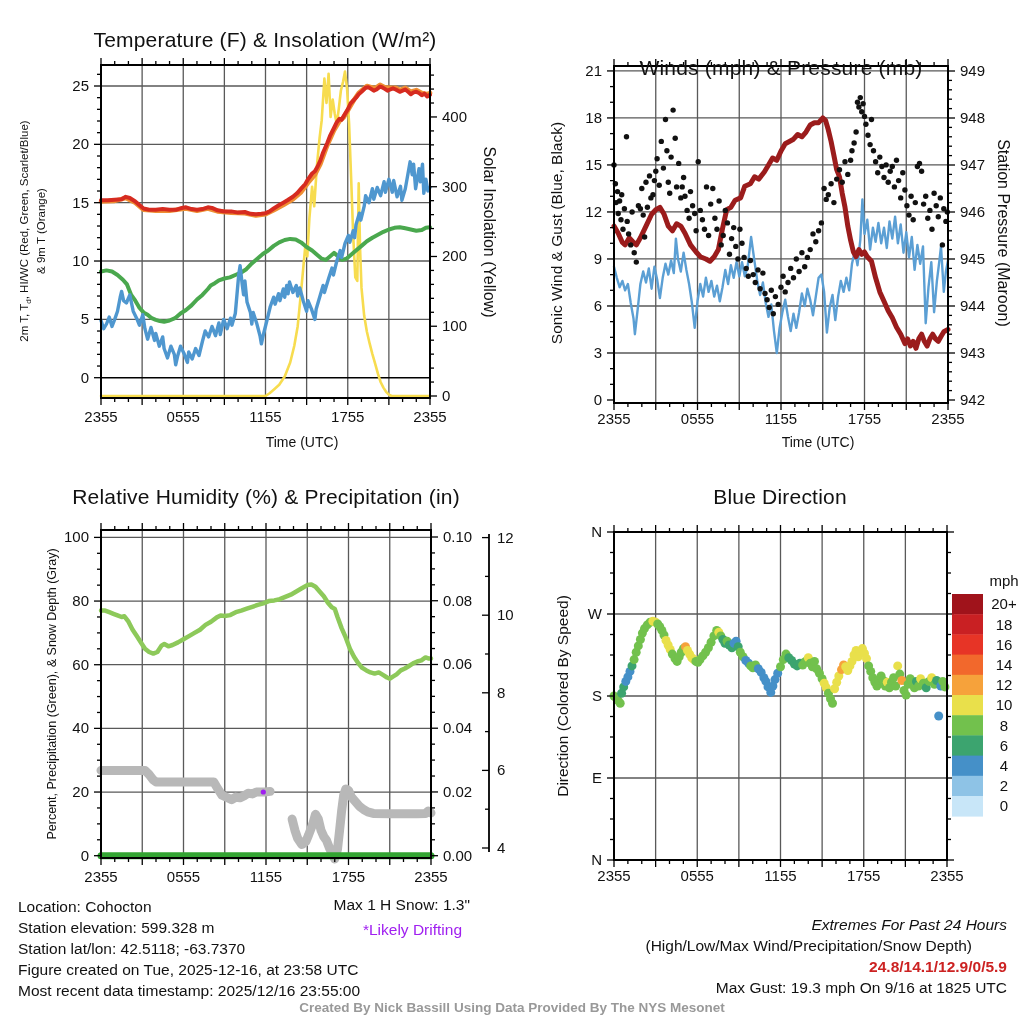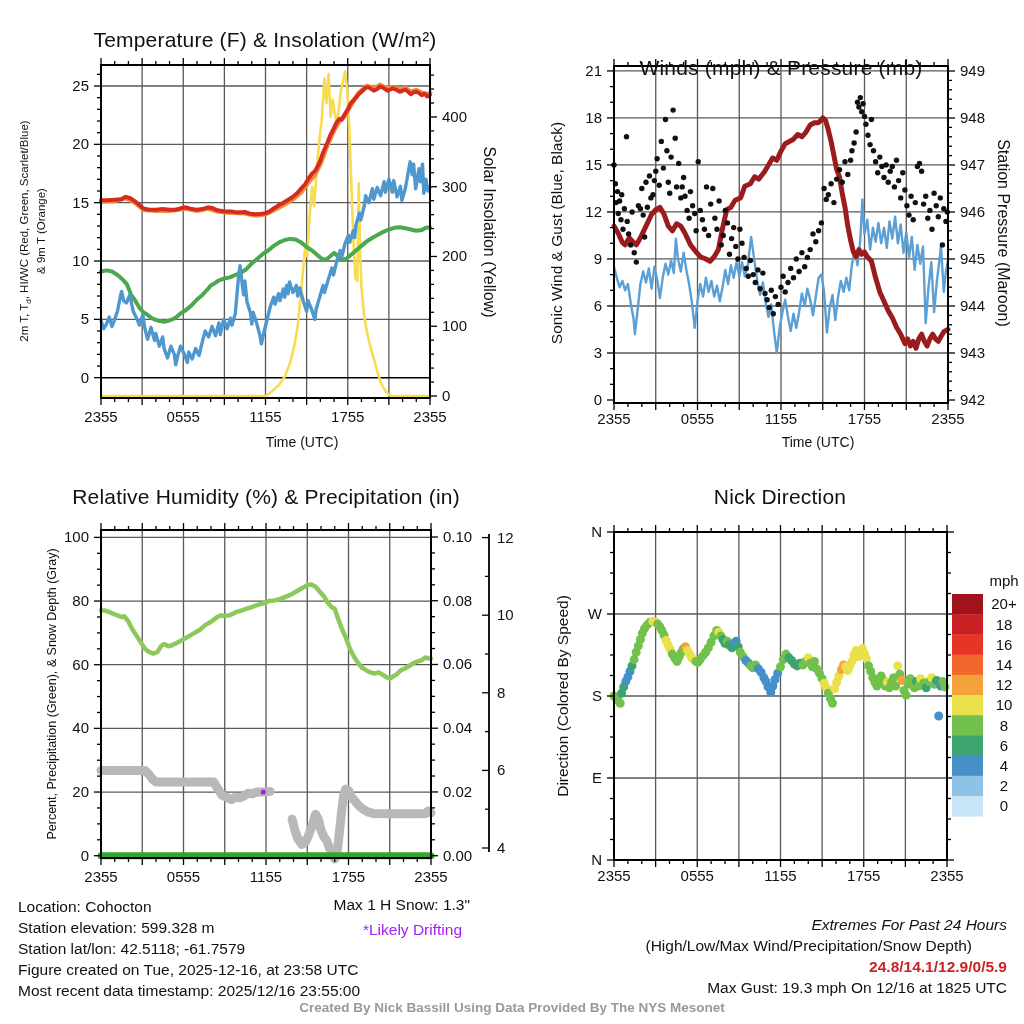--- a/index.html
+++ b/index.html
@@ -900,43 +900,43 @@
       <rect x="952" y="775.8" width="31" height="20.6" fill="#8ec3e6"></rect>
       <text x="1004" y="791.0999999999999" text-anchor="middle" font-size="15" fill="#111" font-family="Liberation Sans, sans-serif">2</text>
       <rect x="952" y="796.0" width="31" height="20.6" fill="#c8e6f8"></rect>
       <text x="1004" y="811.3" text-anchor="middle" font-size="15" fill="#111" font-family="Liberation Sans, sans-serif">0</text>
     </g>
   </svg>
 
 <div class="abs title" style="left:265px;top:28px;">Temperature (F) &amp; Insolation (W/m²)</div>
 <div class="abs title" style="left:781px;top:28px;margin-top:28px;">Winds (mph) &amp; Pressure (mb)</div>
 <div class="abs title" style="left:266px;top:485px;">Relative Humidity (%) &amp; Precipitation (in)</div>
-<div class="abs title" style="left:780px;top:485px;">Nick Direction</div>
+<div class="abs title" style="left:780px;top:485px;">Blue Direction</div>
 
 <div class="abs rotl ylab-small" style="left:33px;top:231px;">
   <div><span>2m T, T</span><sub>d</sub><span>, HI/WC (Red, Green, Scarlet/Blue)</span></div>
   <div>&amp; 9m T (Orange)</div>
 </div>
 <div class="abs rotr ylab-big" style="left:489px;top:232px;">Solar Insolation (Yellow)</div>
 <div class="abs xlab" style="left:265px;top:434px;">Time (UTC)</div>
 
 <div class="abs rotl ylab" style="left:557px;top:233px;">Sonic Wind &amp; Gust (Blue, Black)</div>
 <div class="abs rotr ylab-big" style="left:1003px;top:233px;">Station Pressure (Maroon)</div>
 <div class="abs xlab" style="left:781px;top:434px;">Time (UTC)</div>
 
 <div class="abs rotl ylab-med" style="left:52px;top:694px;">Percent, Precipitation (Green), &amp; Snow Depth (Gray)</div>
 <div class="abs rotl ylab" style="left:563px;top:696px;">Direction (Colored By Speed)</div>
 
 <div class="abs foot" style="left:18px;top:898px;">Location: Cohocton</div>
 <div class="abs foot" style="left:18px;top:919px;">Station elevation: 599.328 m</div>
-<div class="abs foot" style="left:18px;top:940px;">Station lat/lon: 42.5118; -61.7579</div>
+<div class="abs foot" style="left:18px;top:940px;">Station lat/lon: 42.5118; -63.7370</div>
 <div class="abs foot" style="left:18px;top:961px;">Figure created on Tue, 2025-12-16, at 23:58 UTC</div>
 <div class="abs foot" style="left:18px;top:982px;">Most recent data timestamp: 2025/12/16 23:55:00</div>
 
 <div class="abs foot foot-right" style="left:470px;top:896px;">Max 1 H Snow: 1.3"</div>
 <div class="abs foot purple foot-right" style="left:462px;top:921px;">*Likely Drifting</div>
 
 <div class="abs foot foot-right" style="left:1007px;top:916px;font-style:italic;">Extremes For Past 24 Hours</div>
 <div class="abs foot foot-right" style="left:972px;top:937px;">(High/Low/Max Wind/Precipitation/Snow Depth)</div>
 <div class="abs foot foot-right red-vals" style="left:1007px;top:958px;">24.8/14.1/12.9/0/5.9</div>
-<div class="abs foot foot-right" style="left:1007px;top:979px;">Max Gust: 19.3 mph On 12/16 at 1825 UTC</div>
+<div class="abs foot foot-right" style="left:1007px;top:979px;">Max Gust: 19.3 mph On 9/16 at 1825 UTC</div>
 
 <div class="abs credit" style="left:512px;top:1000px;">Created By Nick Bassill Using Data Provided By The NYS Mesonet</div>
 
 </body></html>

